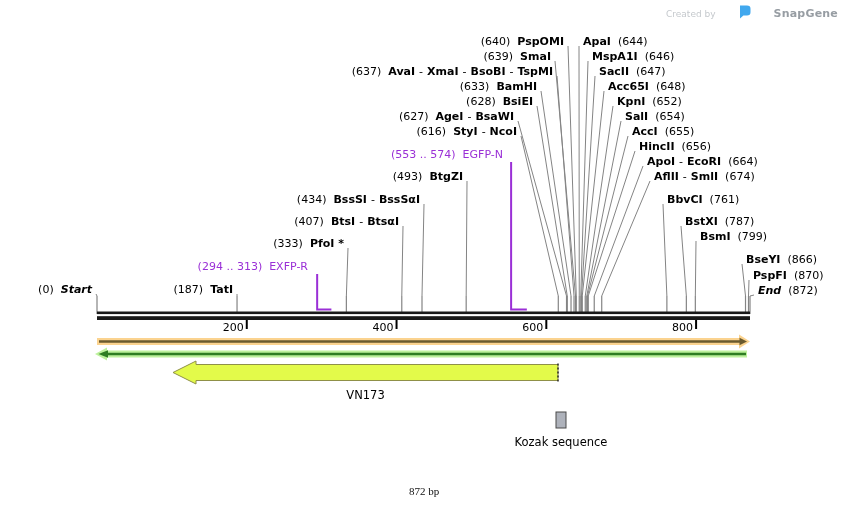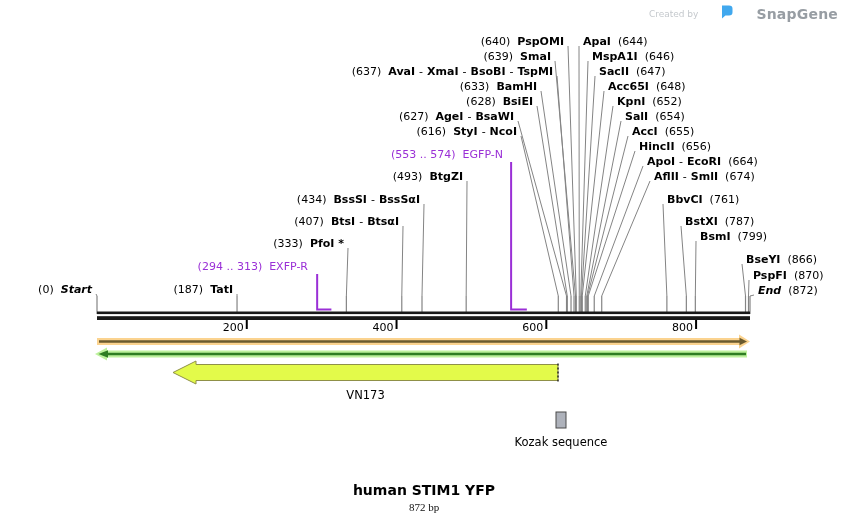--- a/index.html
+++ b/index.html
@@ -1,20 +1,20 @@
 <!DOCTYPE html>
 <html><head>
 <meta charset="utf-8">
 <style>
   html,body{margin:0;padding:0;background:#fff;}
   .canvas{position:relative;width:848px;height:524px;background:#ffffff;overflow:hidden;
           font-family:"DejaVu Sans",sans-serif;}
   .credit{position:absolute;top:4px;right:10px;display:flex;align-items:center;gap:23px;}
   .credit .by{font-size:9px;color:#c5c9cd;}
-  .credit .brand{font-size:14px;color:#979da3;font-weight:600;letter-spacing:.2px;}
+  .credit .brand{font-size:11px;color:#979da3;font-weight:600;letter-spacing:.2px;}
   #map-svg{position:absolute;top:0;left:0;}
   .title-block{position:absolute;top:482px;left:0;width:100%;text-align:center;}
   .title-block .t1{font-size:14px;font-weight:bold;color:#000;}
   .title-block .t2{font-size:11px;color:#111;margin-top:3px;font-family:Liberation Serif, serif;}
   text{font-family:"DejaVu Sans",sans-serif;}
 </style>
 </head>
 <body>
 
 <div class="canvas">
@@ -140,17 +140,16 @@
       <text x="654" y="180" text-anchor="start" font-size="11" fill="#000"><tspan font-weight="bold">AflII</tspan><tspan dx="4" font-weight="normal">-</tspan><tspan font-weight="bold" dx="4">SmlI</tspan><tspan dx="7" font-weight="normal">(674)</tspan></text>
       <text x="667" y="203" text-anchor="start" font-size="11" fill="#000"><tspan font-weight="bold">BbvCI</tspan><tspan dx="7" font-weight="normal">(761)</tspan></text>
       <text x="685" y="225" text-anchor="start" font-size="11" fill="#000"><tspan font-weight="bold">BstXI</tspan><tspan dx="7" font-weight="normal">(787)</tspan></text>
       <text x="700" y="240" text-anchor="start" font-size="11" fill="#000"><tspan font-weight="bold">BsmI</tspan><tspan dx="7" font-weight="normal">(799)</tspan></text>
       <text x="746" y="263" text-anchor="start" font-size="11" fill="#000"><tspan font-weight="bold">BseYI</tspan><tspan dx="7" font-weight="normal">(866)</tspan></text>
       <text x="753" y="279" text-anchor="start" font-size="11" fill="#000"><tspan font-weight="bold">PspFI</tspan><tspan dx="7" font-weight="normal">(870)</tspan></text>
       <text x="758" y="294" text-anchor="start" font-size="11" fill="#000"><tspan font-weight="bold" font-style="italic">End</tspan><tspan dx="7" font-weight="normal">(872)</tspan></text>
     </svg>
 
   <div class="title-block">
-    <div class="t1">human STIM1 YFP</div>
     <div class="t2">872 bp</div>
   </div>
 
 </div>
 
 </body></html>

